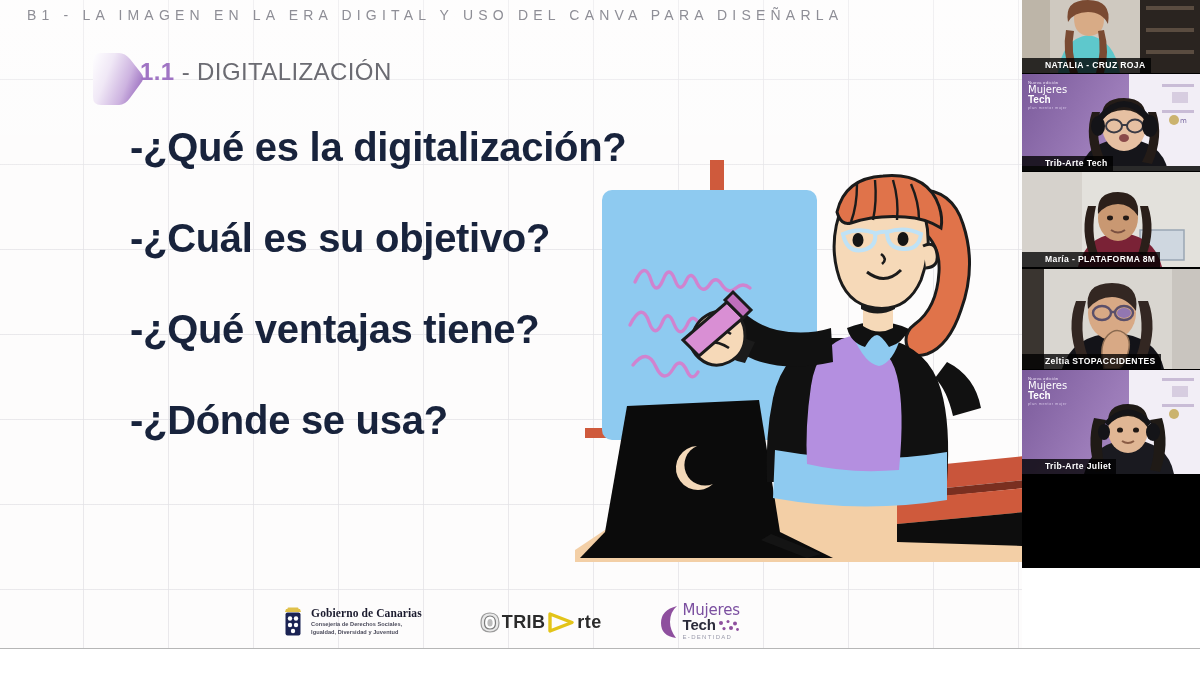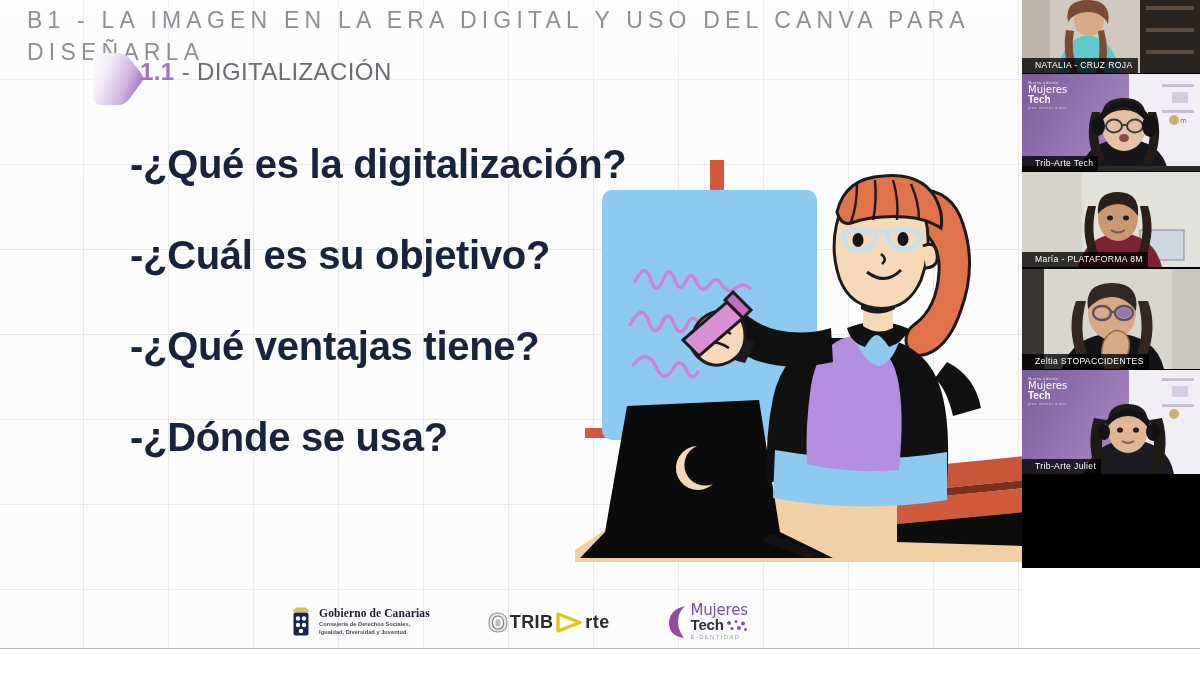--- a/index.html
+++ b/index.html
@@ -27,53 +27,53 @@
     background-position:-2px -6px;
   }
   .grid-bg::after{
     content:"";position:absolute;inset:0;
     background:linear-gradient(to bottom, rgba(255,255,255,.35), rgba(255,255,255,.0) 40%);
   }
 
   
   .slide-title{
     position:absolute;left:27px;top:4px;width:970px;
-    font-size:23px;letter-spacing:5.2px;line-height:32px;
+    font-size:14px;letter-spacing:5.2px;line-height:23px;
     color:#8e8e96;font-weight:400;
     text-transform:uppercase;
     white-space:pre-wrap;
   }
   .chevron{
     position:absolute;left:89px;top:49px;width:58px;height:60px;
   }
   .subtitle-row{
     position:absolute;left:140px;top:58px;
     font-size:24px;letter-spacing:.4px;white-space:nowrap;
   }
   .sub-num{color:#a074c4;font-weight:700;}
   .sub-txt{color:#6b6b72;font-weight:400;}
 
   
   .bullets{
-    position:absolute;left:130px;top:142px;width:620px;
+    position:absolute;left:130px;top:125px;width:620px;
   }
   .bullet{
     font-size:40px;font-weight:700;color:#18233c;
     line-height:44px;margin-bottom:47px;white-space:nowrap;
     letter-spacing:-.3px;
   }
 
   
   .illus{position:absolute;left:575px;top:150px;width:450px;height:440px;}
   .illus svg{display:block;}
 
   
   .footer{
     position:absolute;left:0;top:596px;width:1022px;height:52px;
-    display:flex;align-items:center;justify-content:center;gap:58px;padding-left:8px;
+    display:flex;align-items:center;justify-content:center;gap:58px;
   }
   .logo{display:flex;align-items:center;}
 
   
   .gob{gap:7px;}
   .gob-shield{width:22px;height:30px;position:relative;}
   .gob-text{line-height:1.02;}
   .gob-title{font-size:11.5px;font-weight:700;color:#1b1b2e;font-family:"Liberation Serif",serif;letter-spacing:.1px;}
   .gob-sub{font-size:5.6px;color:#4a4a5a;font-weight:700;letter-spacing:.05px;margin-top:2px;line-height:1.35;}
 
@@ -100,22 +100,22 @@
   
   .videos{
     position:absolute;left:1022px;top:0;width:178px;height:568px;
     background:#000;
   }
   .tile{position:relative;width:178px;overflow:hidden;background:#111;}
   .tile .bg{position:absolute;inset:0;}
   .namebar{
     position:absolute;left:0;bottom:0;
     background:rgba(0,0,0,.78);
-    color:#fff;font-size:8.6px;font-weight:400;letter-spacing:.35px;
-    padding:2px 5px 3px 13px;white-space:nowrap;
+    color:#fff;font-size:8.6px;font-weight:700;letter-spacing:.35px;
+    padding:2px 5px 3px 23px;white-space:nowrap;
     max-width:178px;overflow:hidden;text-overflow:ellipsis;
   }
   .centerlabel{
     position:absolute;left:0;right:0;top:50%;transform:translateY(-50%);
     text-align:center;color:#fff;font-size:11px;font-weight:700;letter-spacing:.6px;
   }
   .panel-gap{height:1px;background:#000;width:178px;}
   .mt-slide-bg{
     position:absolute;inset:0;
     background:linear-gradient(120deg,#7a5a9a 0%,#9b7bb8 45%,#b9a0cf 100%);

